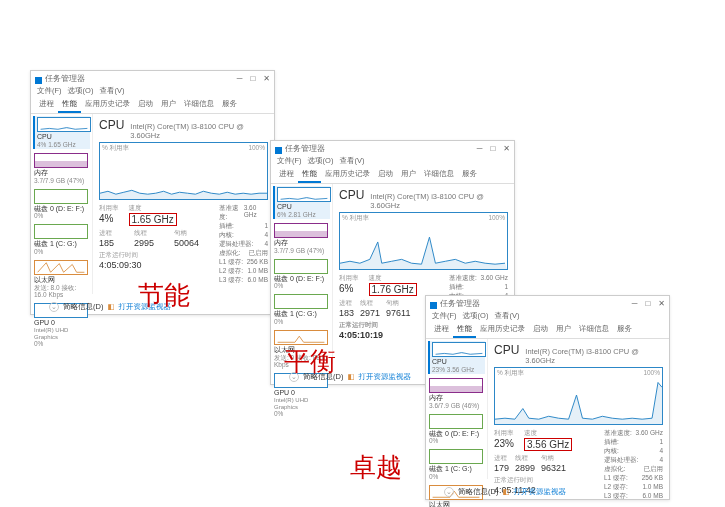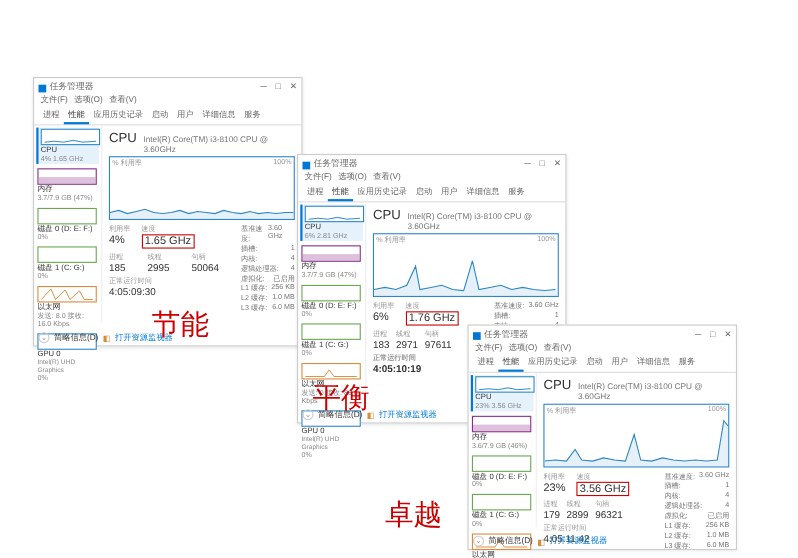--- a/index.html
+++ b/index.html
@@ -88,24 +88,23 @@
 .big-chart .axis-label.tr { top: 1px; right: 2px; }
 .big-chart svg { position: absolute; top: 0; left: 0; width: 100%; height: 100%; }
 .stat-lbl { color: #999; font-size: 6.5px; }
 .stat-val { color: #333; font-size: 9px; }
 .stat-val.big { font-size: 10px; }
 .speedbox { border: 1.5px solid #c00; padding: 0 2px; display: inline-block; }
 
 .footer {
   position: absolute;
   bottom: 2px;
-  left: 4px;
+  left: 18px;
   right: 4px;
   display: flex;
-  align-items: center;
   gap: 4px;
   font-size: 7.5px;
 }
 .footer .chev { color: #999; border: 1px solid #ccc; border-radius: 50%; width: 10px; height: 10px; display:inline-flex; align-items:center; justify-content:center; font-size:7px; }
 .footer .link { color: #0078d4; }
 
 .caption {
   position: absolute;
   font-family: "SimSun", serif;
   font-size: 26px;

